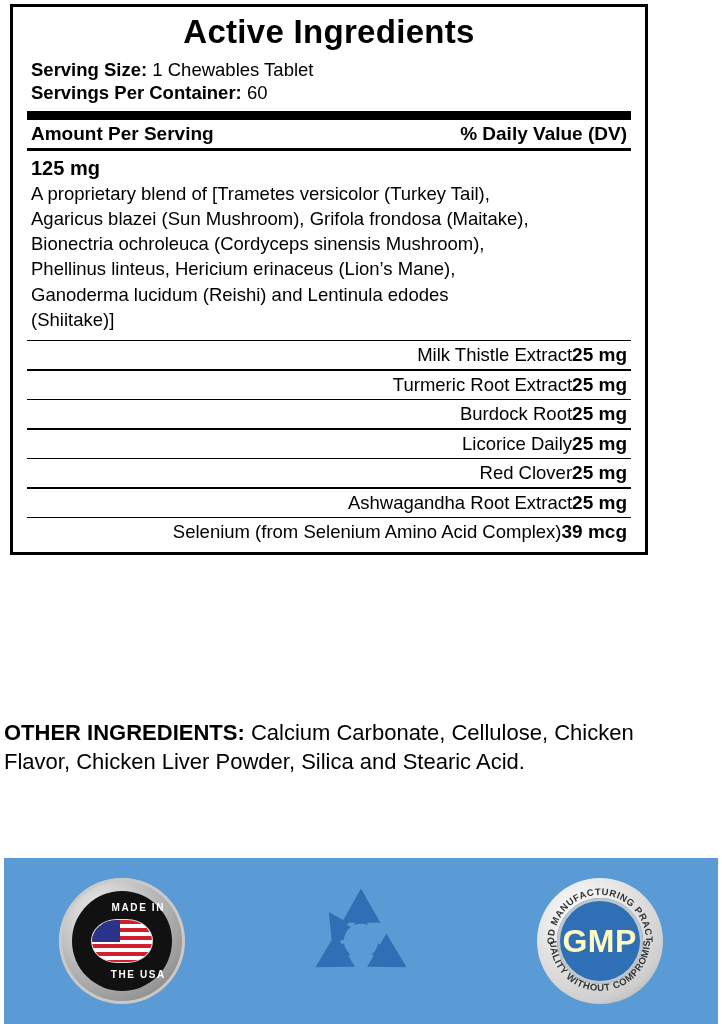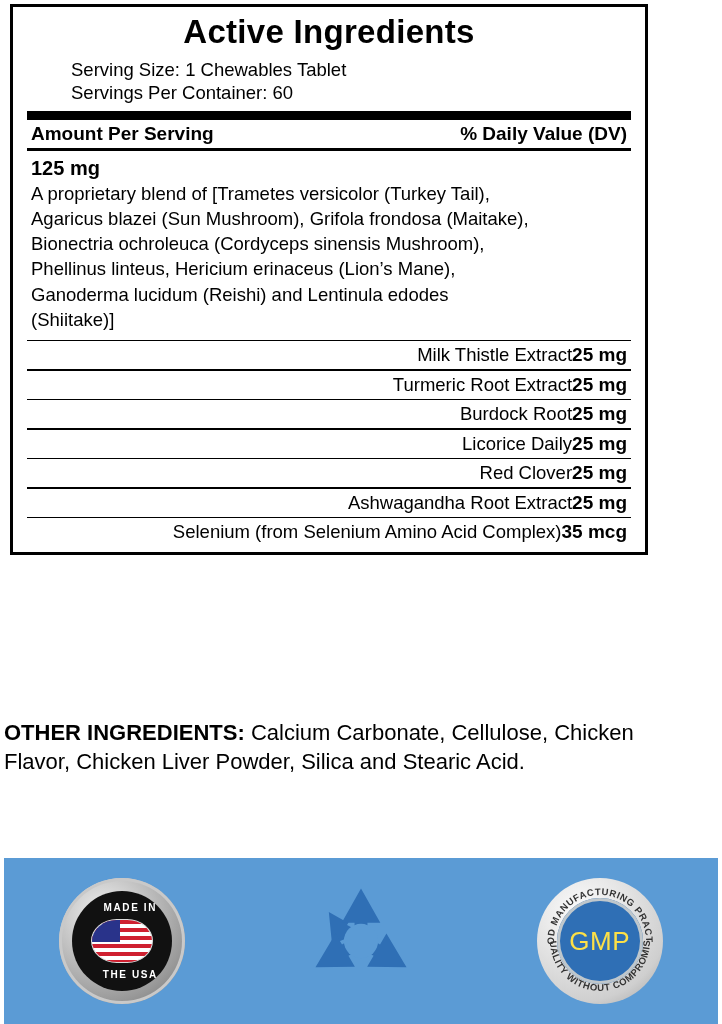--- a/index.html
+++ b/index.html
@@ -32,21 +32,21 @@
     letter-spacing: .3px;
     padding: 8px 0 6px 0;
     line-height: 1.05;
   }
   .serving-block {
     padding: 2px 18px 4px 18px;
     font-size: 18.5px;
     line-height: 1.28;
   }
   .serving-row { white-space: nowrap; }
-  .serving-row .lbl { font-weight: normal; margin-left: 40px; }
+  .serving-row .lbl { font-weight: bold; }
   .serving-row .val { font-weight: normal; }
 
   .rule-thick {
     height: 9px;
     background: #000;
     margin: 2px 14px 0 14px;
   }
   .rule-med {
     height: 3px;
     background: #000;
@@ -147,21 +147,21 @@
     overflow: hidden;
     border: 1px solid #ddd;
   }
   .flag .canton {
     position: absolute; left: 0; top: 0;
     width: 28px; height: 22px;
     background: #29338a;
   }
   .seal-text-top, .seal-text-bottom {
     position: absolute;
-    left: 8px; width: 100%;
+    left: 16px; width: 100%;
     text-align: center;
     color: #fff;
     font-size: 10px;
     font-weight: bold;
     letter-spacing: 1.6px;
   }
   .seal-text-top { top: 11px; }
   .seal-text-bottom { bottom: 11px; }
 
   
@@ -173,23 +173,23 @@
     width: 126px; height: 126px;
     border-radius: 50%;
     background: radial-gradient(circle at 35% 28%, #fdfdfd, #cfcfcf 72%, #9d9d9d 100%);
     display: flex; align-items: center; justify-content: center;
   }
   .gmp-inner {
     width: 86px; height: 86px;
     border-radius: 50%;
     background: #2f6fb5;
     display: flex; align-items: center; justify-content: center;
-    color: #fde047;
-    font-size: 26px;
-    font-weight: normal;
+    color: #fef9c3;
+    font-size: 32px;
+    font-weight: bold;
     letter-spacing: .5px;
     box-shadow: inset 0 0 0 3px #bfc7cc;
   }
   .gmp-arc {
     position: absolute; left: 0; top: 0; width: 126px; height: 126px;
   }
   .gmp-arc text {
     font-family: "Liberation Sans", sans-serif;
     font-size: 9.5px;
     font-weight: bold;
@@ -264,21 +264,21 @@
     <div class="rule-thin"></div>
 
     <div class="ing-row">
       <span class="ing-name">Ashwagandha Root Extract</span>
       <span class="ing-amt">25 mg</span>
     </div>
     <div class="rule-thin"></div>
 
     <div class="ing-row">
       <span class="ing-name">Selenium (from Selenium Amino Acid Complex)</span>
-      <span class="ing-amt">35 mcg</span>
+      <span class="ing-amt">39 mcg</span>
     </div>
 
   </div>
 
   <div class="other">
     <b>OTHER INGREDIENTS:</b><span> Calcium  Carbonate,  Cellulose, Chicken Flavor, Chicken Liver Powder, Silica and Stearic Acid.</span>
   </div>
 
   <div class="badge-bar">
 

